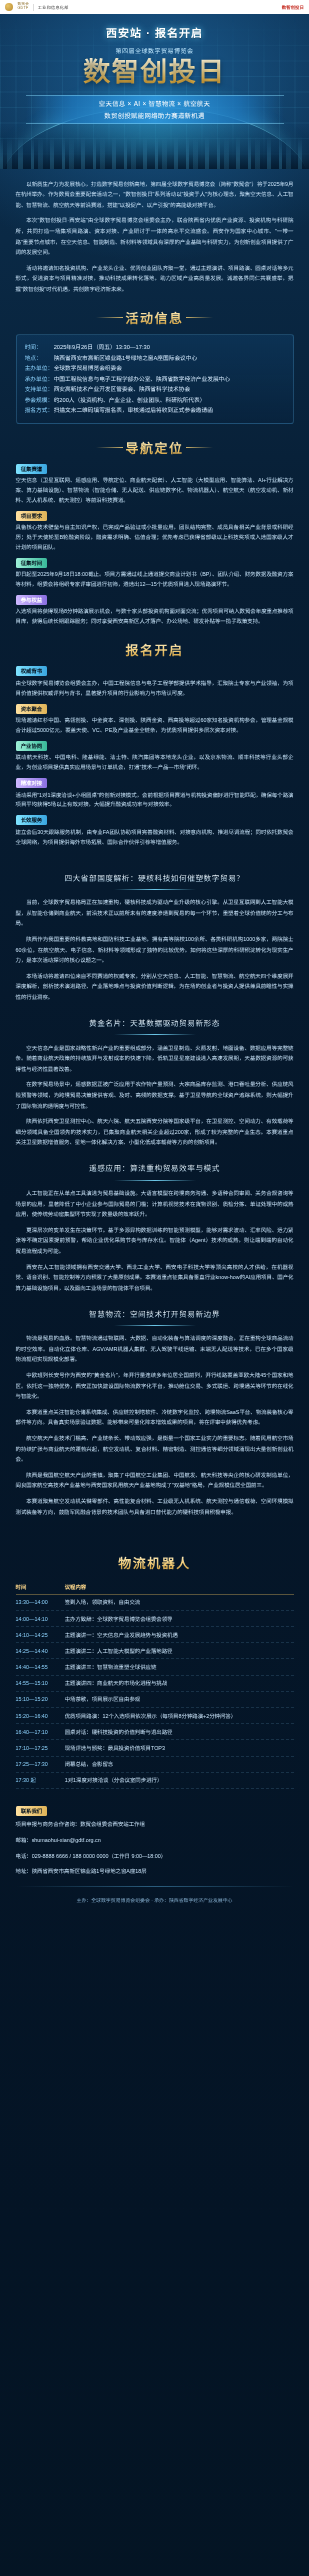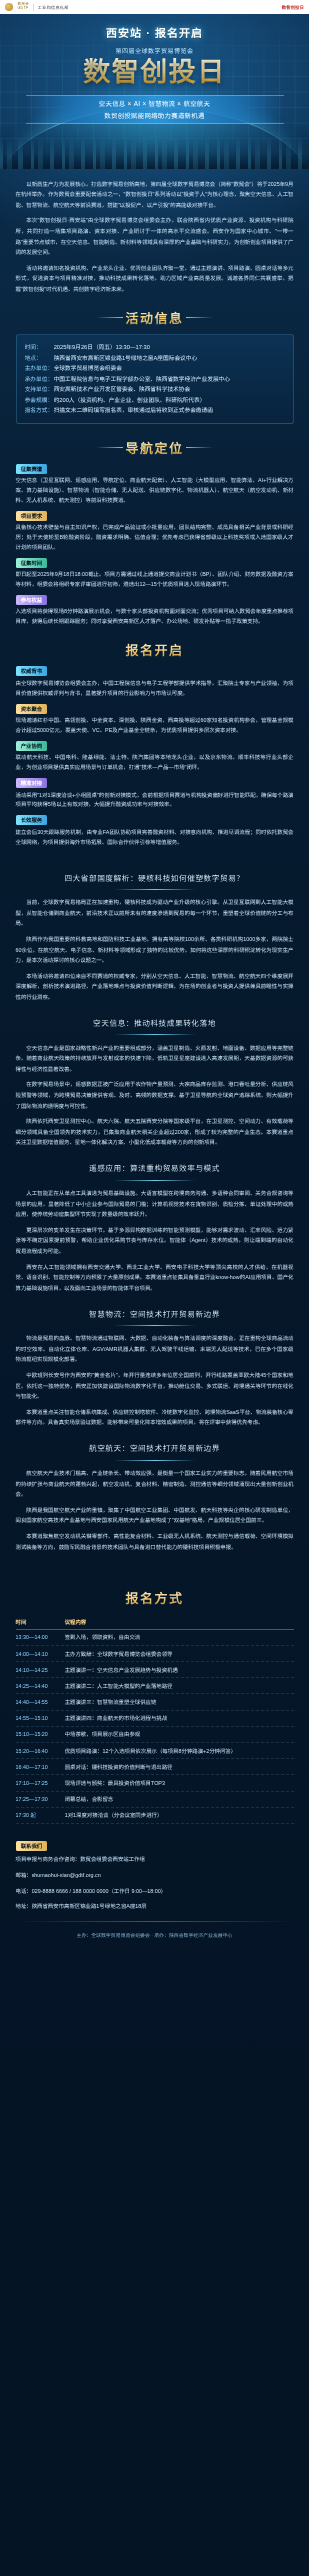--- a/index.html
+++ b/index.html
@@ -379,52 +379,51 @@
 
   <div class="hr-glow"></div>
 
   <div class="feature-title">四大省部国度解析：硬核科技如何催塑数字贸易？</div>
   <div class="wrap">
     <p class="body indent">当前，全球数字贸易格局正在加速重构，硬核科技成为驱动产业升级的核心引擎。从卫星互联网到人工智能大模型，从智能仓储到商业航天，前沿技术正以前所未有的速度渗透到贸易的每一个环节，重塑着全球价值链的分工与布局。</p>
     <p class="body indent">陕西作为我国重要的科教高地和国防科技工业基地，拥有高等院校100余所、各类科研机构1000多家，两院院士60余位，在航空航天、电子信息、新材料等领域形成了独特的比较优势。如何将这些深厚的科研积淀转化为现实生产力，是本次活动探讨的核心议题之一。</p>
     <p class="body indent">本场活动将邀请四位来自不同赛道的权威专家，分别从空天信息、人工智能、智慧物流、航空航天四个维度展开深度解析，剖析技术演进路径、产业落地难点与投资价值判断逻辑，为在场的创业者与投资人提供兼具前瞻性与实操性的行业洞察。</p>
   </div>
 
-  <div class="feature-title">空天信息：推动科技成果转化落地</div>
+  <div class="feature-title">黄金名片：天基数据驱动贸易新形态</div>
   <div class="wrap">
     <p class="body indent">空天信息产业是国家战略性新兴产业的重要组成部分，涵盖卫星制造、火箭发射、地面设备、数据应用等完整链条。随着商业航天政策的持续放开与发射成本的快速下降，低轨卫星星座建设进入高速发展期，天基数据资源的可获得性与经济性显著改善。</p>
     <p class="body indent">在数字贸易场景中，遥感数据正被广泛应用于农作物产量预测、大宗商品库存监测、港口吞吐量分析、供应链风险预警等领域，为跨境贸易决策提供客观、及时、高频的数据支撑。基于卫星导航的全球资产追踪系统，则大幅提升了国际物流的透明度与可控性。</p>
     <p class="body indent">陕西依托西安卫星测控中心、航天六院、航天五院西安分院等国家级平台，在卫星测控、空间动力、有效载荷等细分领域具备全国领先的技术实力，已集聚商业航天相关企业超过200家，形成了较为完整的产业生态。本赛道重点关注卫星数据增值服务、星地一体化解决方案、小型化低成本载荷等方向的创新项目。</p>
   </div>
 
   <div class="feature-title">遥感应用：算法重构贸易效率与模式</div>
   <div class="wrap">
     <p class="body indent">人工智能正在从单点工具演进为贸易基础设施。大语言模型在跨境商务沟通、多语种合同审阅、关务合规咨询等场景的应用，显著降低了中小企业参与国际贸易的门槛；计算机视觉技术在货物识别、质检分拣、单证处理中的成熟应用，使传统劳动密集型环节实现了数量级的效率跃升。</p>
     <p class="body indent">更深层次的变革发生在决策环节。基于多源异构数据训练的智能预测模型，能够对需求波动、汇率风险、运力紧张等不确定因素提前预警，帮助企业优化采购节奏与库存水位。智能体（Agent）技术的成熟，则让端到端的自动化贸易流程成为可能。</p>
     <p class="body indent">西安在人工智能领域拥有西安交通大学、西北工业大学、西安电子科技大学等顶尖高校的人才供给，在机器视觉、语音识别、智能控制等方向积累了大量原创成果。本赛道重点征集具备垂直行业know-how的AI应用项目、国产化算力基础设施项目，以及面向工业场景的智能体平台项目。</p>
   </div>
 
   <div class="feature-title">智慧物流：空间技术打开贸易新边界</div>
   <div class="wrap">
     <p class="body indent">物流是贸易的血脉。智慧物流通过物联网、大数据、自动化装备与算法调度的深度融合，正在重构全球商品流动的时空效率。自动化立体仓库、AGV/AMR机器人集群、无人驾驶干线运输、末端无人配送等技术，已在多个国家级物流枢纽实现规模化部署。</p>
     <p class="body indent">中欧班列长安号作为西安的"黄金名片"，年开行量连续多年位居全国前列，开行线路覆盖亚欧大陆45个国家和地区。依托这一独特优势，西安正加快建设国际物流数字化平台，推动舱位交易、多式联运、跨境通关等环节的在线化与智能化。</p>
     <p class="body indent">本赛道重点关注智能仓储系统集成、供应链控制塔软件、冷链数字化监控、跨境物流SaaS平台、物流装备核心零部件等方向。具备真实场景验证数据、能够带来可量化降本增效成果的项目，将在评审中获得优先考虑。</p>
   </div>
 
-  <div class="feature-title">航空航天：空间技术打开贸易新边界</div>
   <div class="wrap">
     <p class="body indent">航空航天产业技术门槛高、产业链条长、带动效应强，是衡量一个国家工业实力的重要标志。随着民用航空市场的持续扩张与商业航天的蓬勃兴起，航空发动机、复合材料、精密制造、测控通信等细分领域涌现出大量创新创业机会。</p>
     <p class="body indent">陕西是我国航空航天产业的重镇，聚集了中国航空工业集团、中国航发、航天科技等央企的核心研发制造单位，阎良国家航空高技术产业基地与西安国家民用航天产业基地构成了"双基地"格局，产业规模位居全国前三。</p>
     <p class="body indent">本赛道聚焦航空发动机关键零部件、高性能复合材料、工业级无人机系统、航天测控与通信载荷、空间环境模拟测试装备等方向，鼓励军民融合背景的技术团队与具备进口替代能力的硬科技项目积极申报。</p>
   </div>
 
   <div class="spacer-lg"></div>
 
   <div class="ribbon">
-    <span class="txt">报名方式</span>
+    <span class="txt">物流机器人</span>
   </div>
   <div class="wrap">
     <div class="agenda-head">
       <span class="t">时间</span>
       <span class="d">议程内容</span>
     </div>
     <div class="agenda-row">
       <span class="t">13:30—14:00</span>
       <span class="d">签到入场，领取资料，自由交流</span>
     </div>

